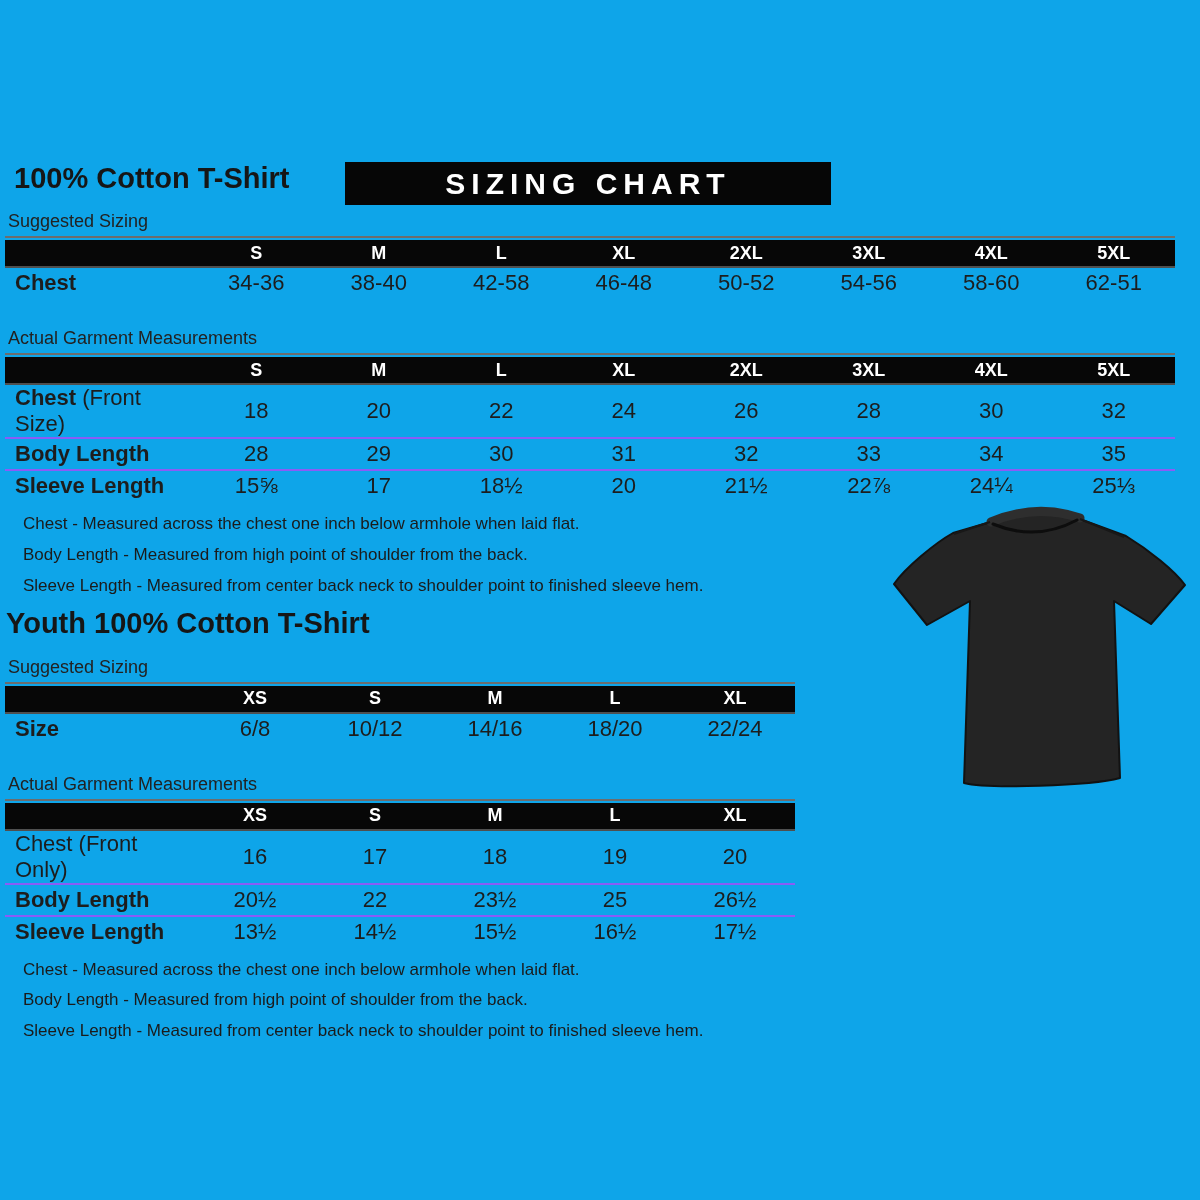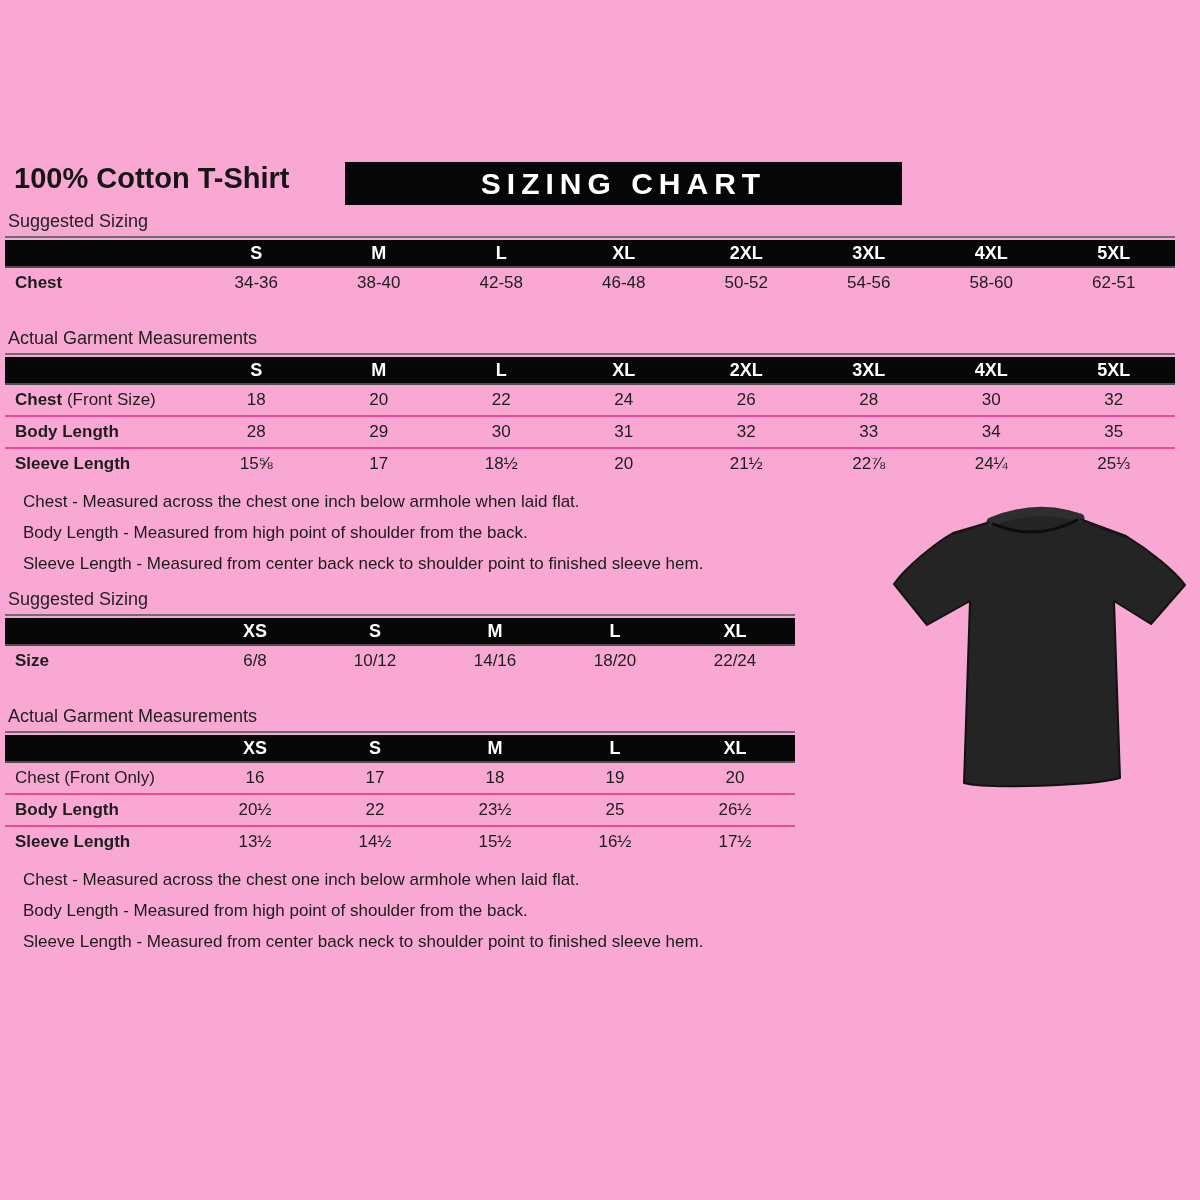--- a/index.html
+++ b/index.html
@@ -1,42 +1,42 @@
 <!DOCTYPE html>
 <html><head>
 <meta charset="utf-8">
 <style>
   html,body{margin:0;padding:0;background:#ffffff;}
   .page{
-    position:relative;width:1200px;height:1200px;background:#f9a8d4;overflow:hidden;
+    position:relative;width:1200px;height:1200px;background:#0ea5e9;overflow:hidden;
     font-family:"Liberation Sans","DejaVu Sans",sans-serif;color:#1d1d1d;
   }
   h1{margin:162px 0 0 14px;font-size:29px;font-weight:bold;color:#161616;line-height:1.15;}
   h2{margin:10px 0 0 6px;font-size:29px;font-weight:bold;color:#161616;line-height:1.15;}
   .banner{
-    position:absolute;left:345px;top:162px;width:557px;height:43px;background:#060606;
+    position:absolute;left:345px;top:162px;width:486px;height:43px;background:#060606;
     display:flex;align-items:center;justify-content:center;
   }
   .banner span{color:#ffffff;font-size:30px;font-weight:bold;letter-spacing:6px;}
   .section-label{margin:16px 0 0 8px;font-size:18px;color:#222222;}
   .section-label.mt{margin-top:30px;}
   .rule{border-top:2px solid #6d6d6d;margin:4px 0 2px 5px;height:0;}
   .w-a{width:1170px;}
   .w-y{width:790px;}
   table{border-collapse:collapse;table-layout:fixed;margin-left:5px;}
   .tbl-a{width:1170px;}
   .tbl-y{width:790px;}
   .tbl th{
     background:#070707;color:#ffffff;font-weight:bold;font-size:18px;height:26px;
     text-align:center;padding:0;border-bottom:2px solid #4f4f4f;
   }
-  .tbl td{font-size:17px;color:#1d1d1d;text-align:center;height:30px;padding:0;}
+  .tbl td{font-size:22px;color:#1d1d1d;text-align:center;height:30px;padding:0;}
   .tbl td.lbl{text-align:left;padding-left:10px;}
   .b{font-weight:bold;}
-  .measured tbody tr + tr td{border-top:2px solid #ec4899;}
+  .measured tbody tr + tr td{border-top:2px solid #8b5cf6;}
   .notes{margin:14px 0 0 0;}
   .notes p{margin:0 0 12px 23px;font-size:17px;color:#1b1b1b;line-height:1.1;}
   .tshirt{position:absolute;left:890px;top:488px;width:302px;height:318px;}
 </style>
 </head>
 <body>
 
 <div class="page">
 
   <h1>100% Cotton T-Shirt</h1>
@@ -149,20 +149,21 @@
       </tr>
     </tbody>
   </table>
 
   <div class="notes">
     <p>Chest - Measured across the chest one inch below armhole when laid flat.</p>
     <p>Body Length - Measured from high point of shoulder from the back.</p>
     <p>Sleeve Length - Measured from center back neck to shoulder point to finished sleeve hem.</p>
   </div>
 
+  <h2>Youth 100% Cotton T-Shirt</h2>
 
   <div class="section-label">Suggested Sizing</div>
   <div class="rule w-y"></div>
   <table class="tbl tbl-y">
     <colgroup>
         <col style="width:190px">
         <col>
         <col>
         <col>
         <col>

